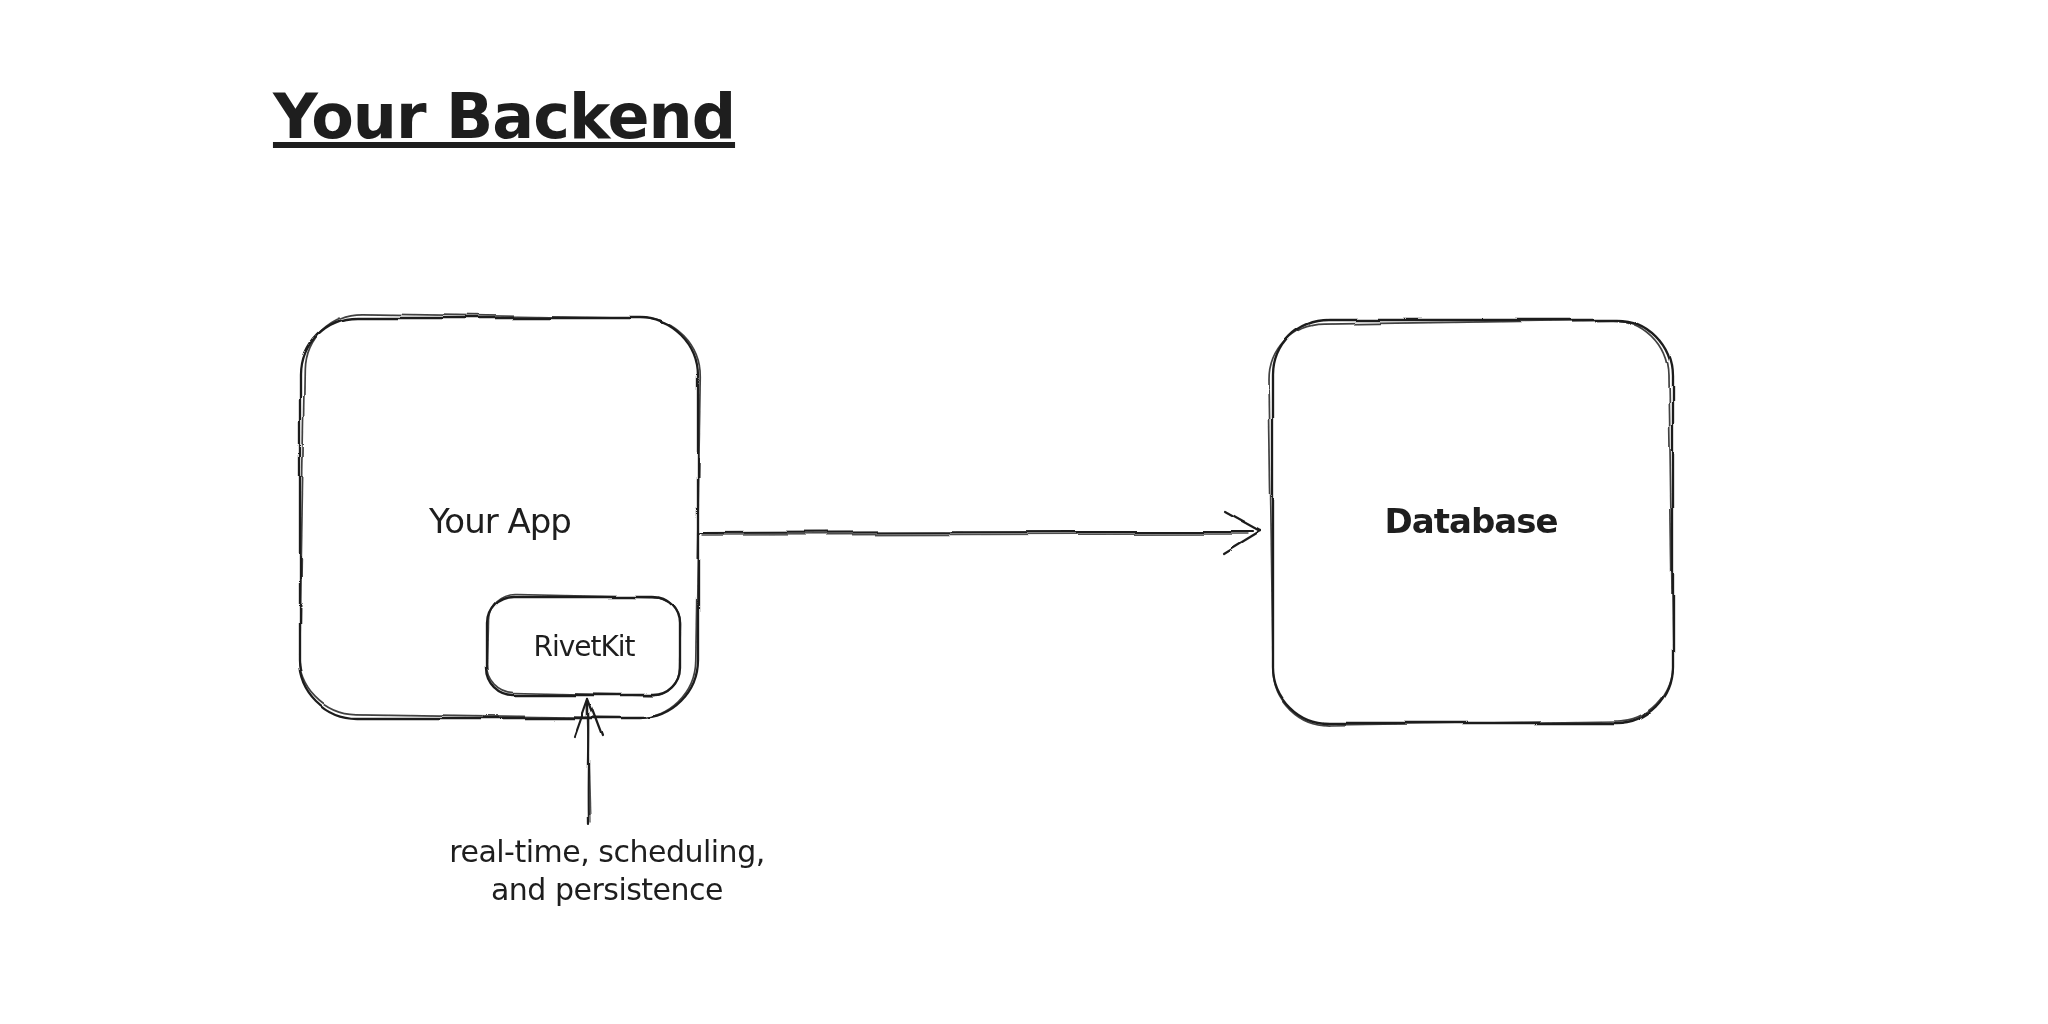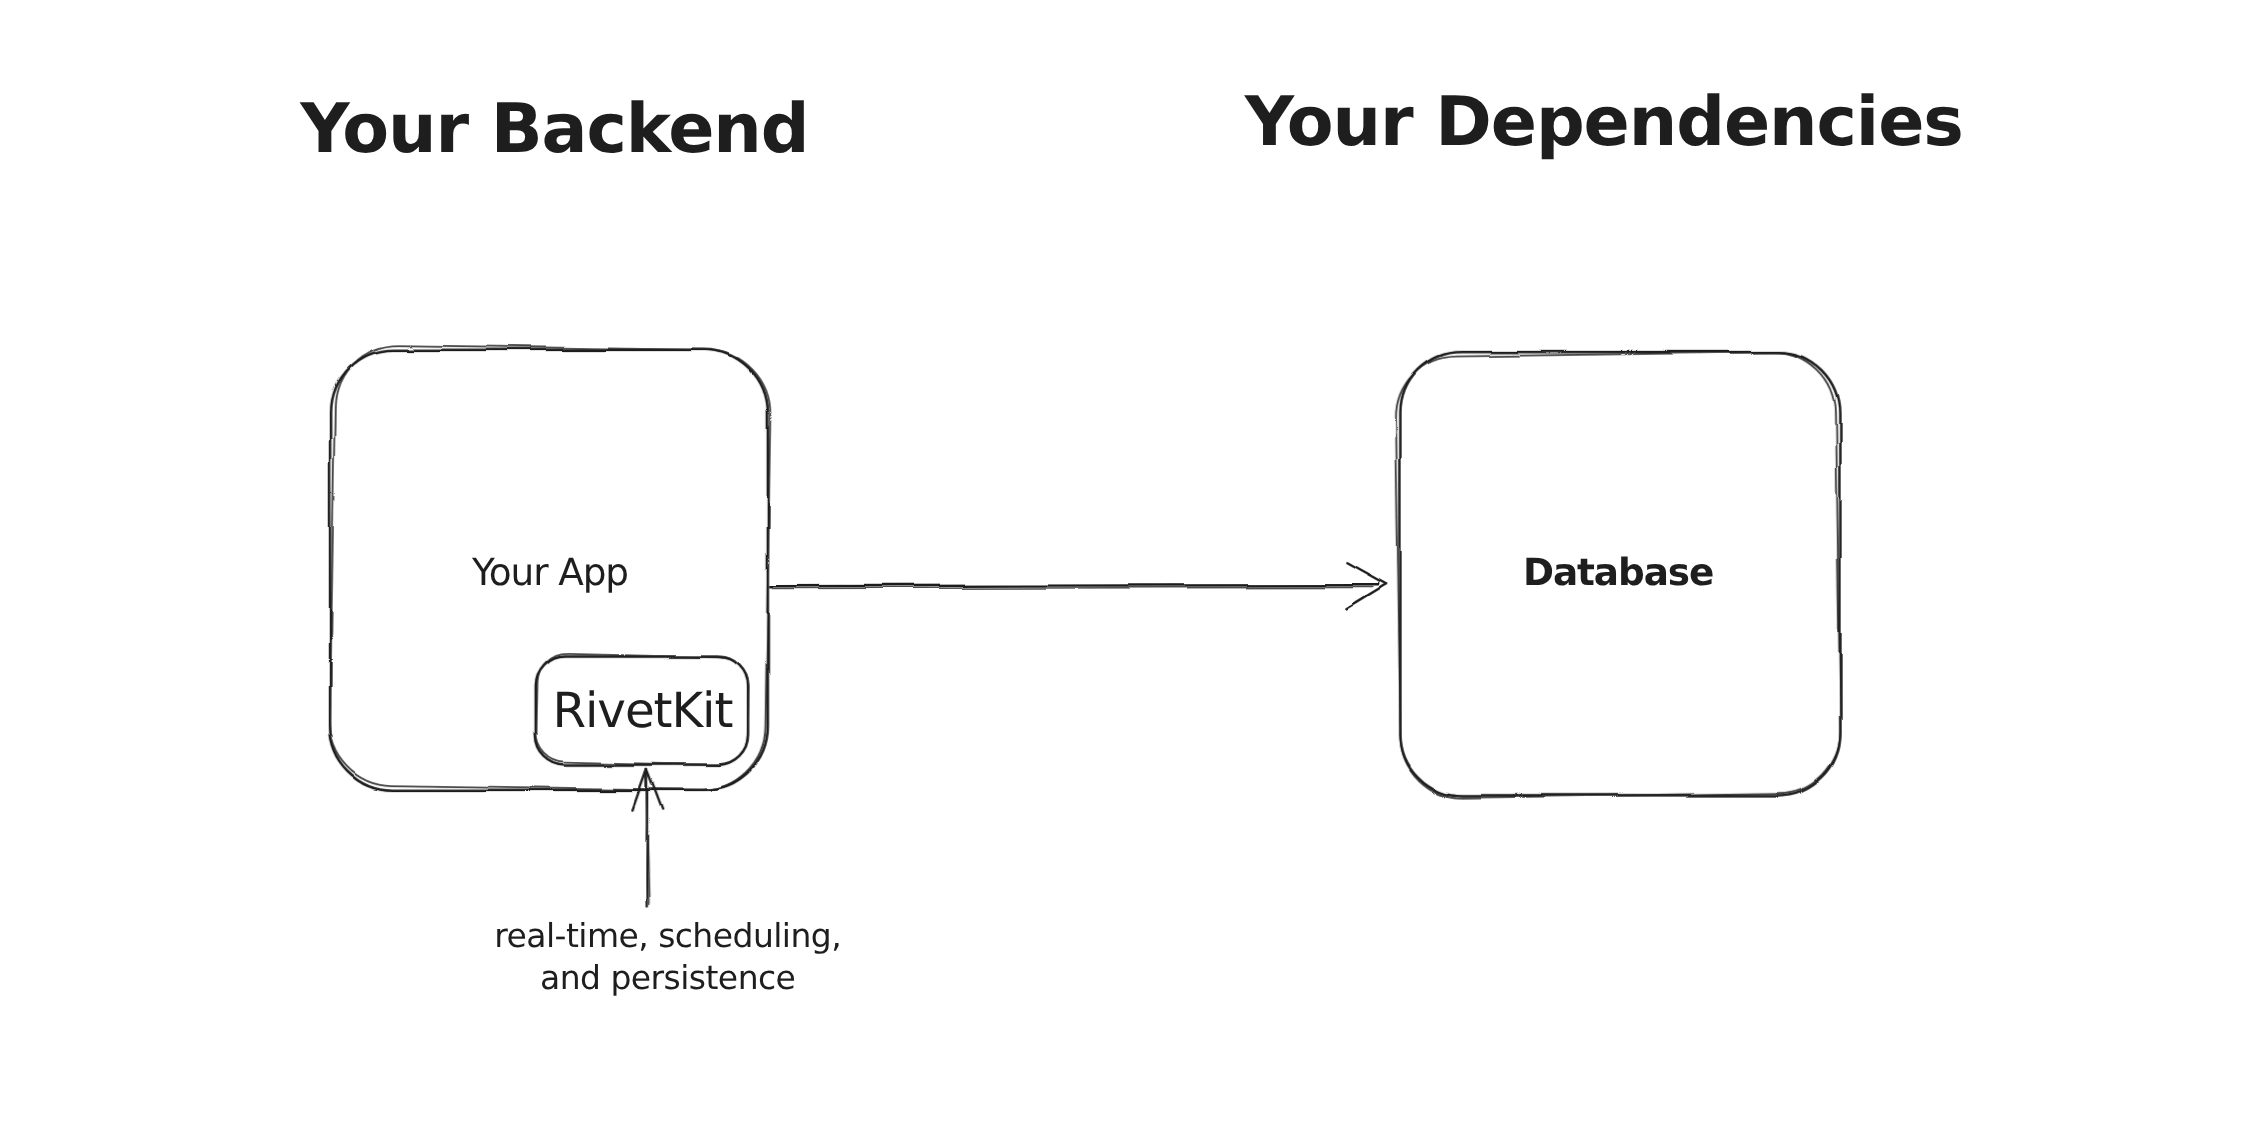--- a/index.html
+++ b/index.html
@@ -33,32 +33,32 @@
   }
   .title {
     position: absolute;
     transform: translateX(-50%);
     font-size: 62px;
     font-weight: 700;
     letter-spacing: -1px;
     white-space: nowrap;
     color: var(--text);
   }
-  .title.left  { left: 504px; top: 80px; }
+  .title.left  { left: 504px; top: 80px; text-decoration: underline; }
   .title.right { left: 1458px; top: 74px; }
   .node-label {
     position: absolute;
     transform: translate(-50%, -50%);
     font-size: 34px;
     letter-spacing: -1px;
     white-space: nowrap;
     color: var(--text);
   }
   .node-label.your-app { left: 500px; top: 521px; }
-  .node-label.rivetkit { left: 584px; top: 646px; font-size: 44px; }
+  .node-label.rivetkit { left: 584px; top: 646px; font-size: 28px; }
   .node-label.database { left: 1471px; top: 521px; font-weight: bold; }
   .annotation {
     position: absolute;
     left: 607px;
     top: 833px;
     transform: translateX(-50%);
     text-align: center;
     font-size: 30px;
     line-height: 38px;
     letter-spacing: -0.5px;
@@ -108,21 +108,20 @@
         <path d="M590 822 L587 702" stroke-width="1.3" opacity="0.8"></path>
         <path d="M575 736 L588 699" stroke-width="2.2"></path>
         <path d="M602 736 L588 699" stroke-width="2.2"></path>
       </g>
 
     </g>
   </svg>
 
   <div class="title left">Your Backend</div>
 
-  <div class="title right">Your Dependencies</div>
 
   <div class="node-label your-app">Your App</div>
 
   <div class="node-label rivetkit">RivetKit</div>
 
   <div class="node-label database">Database</div>
 
   <div class="annotation">
     <div>real-time, scheduling,</div>
     <div>and persistence</div>

